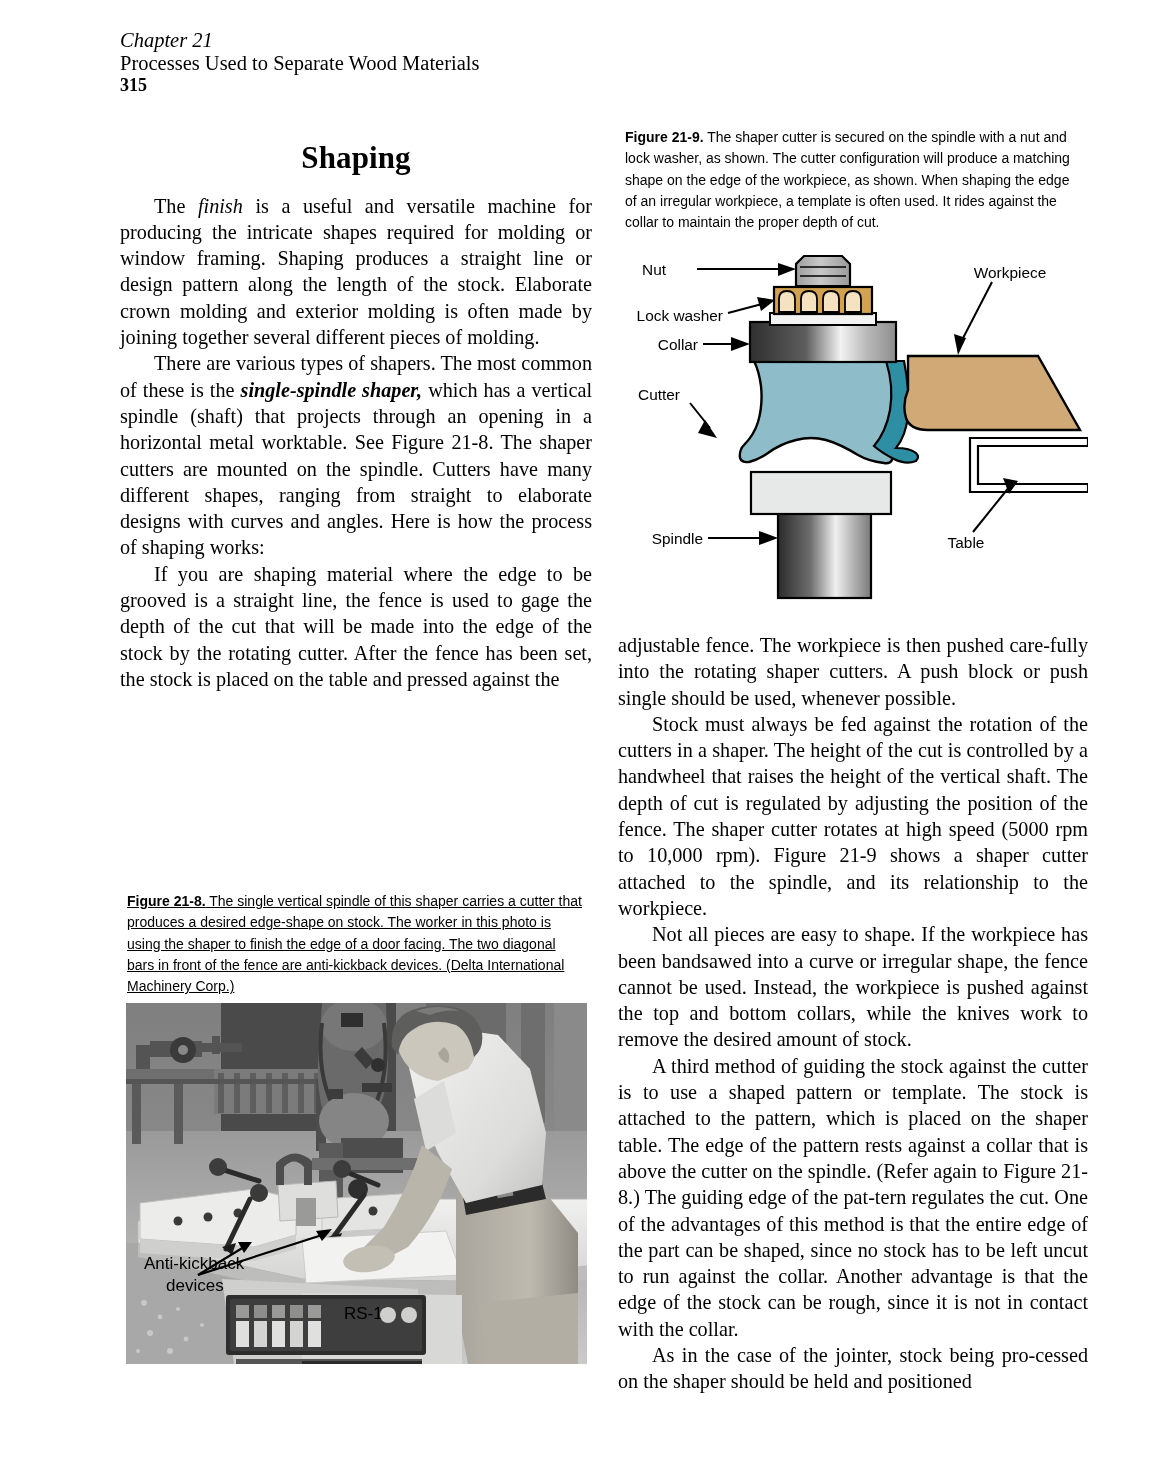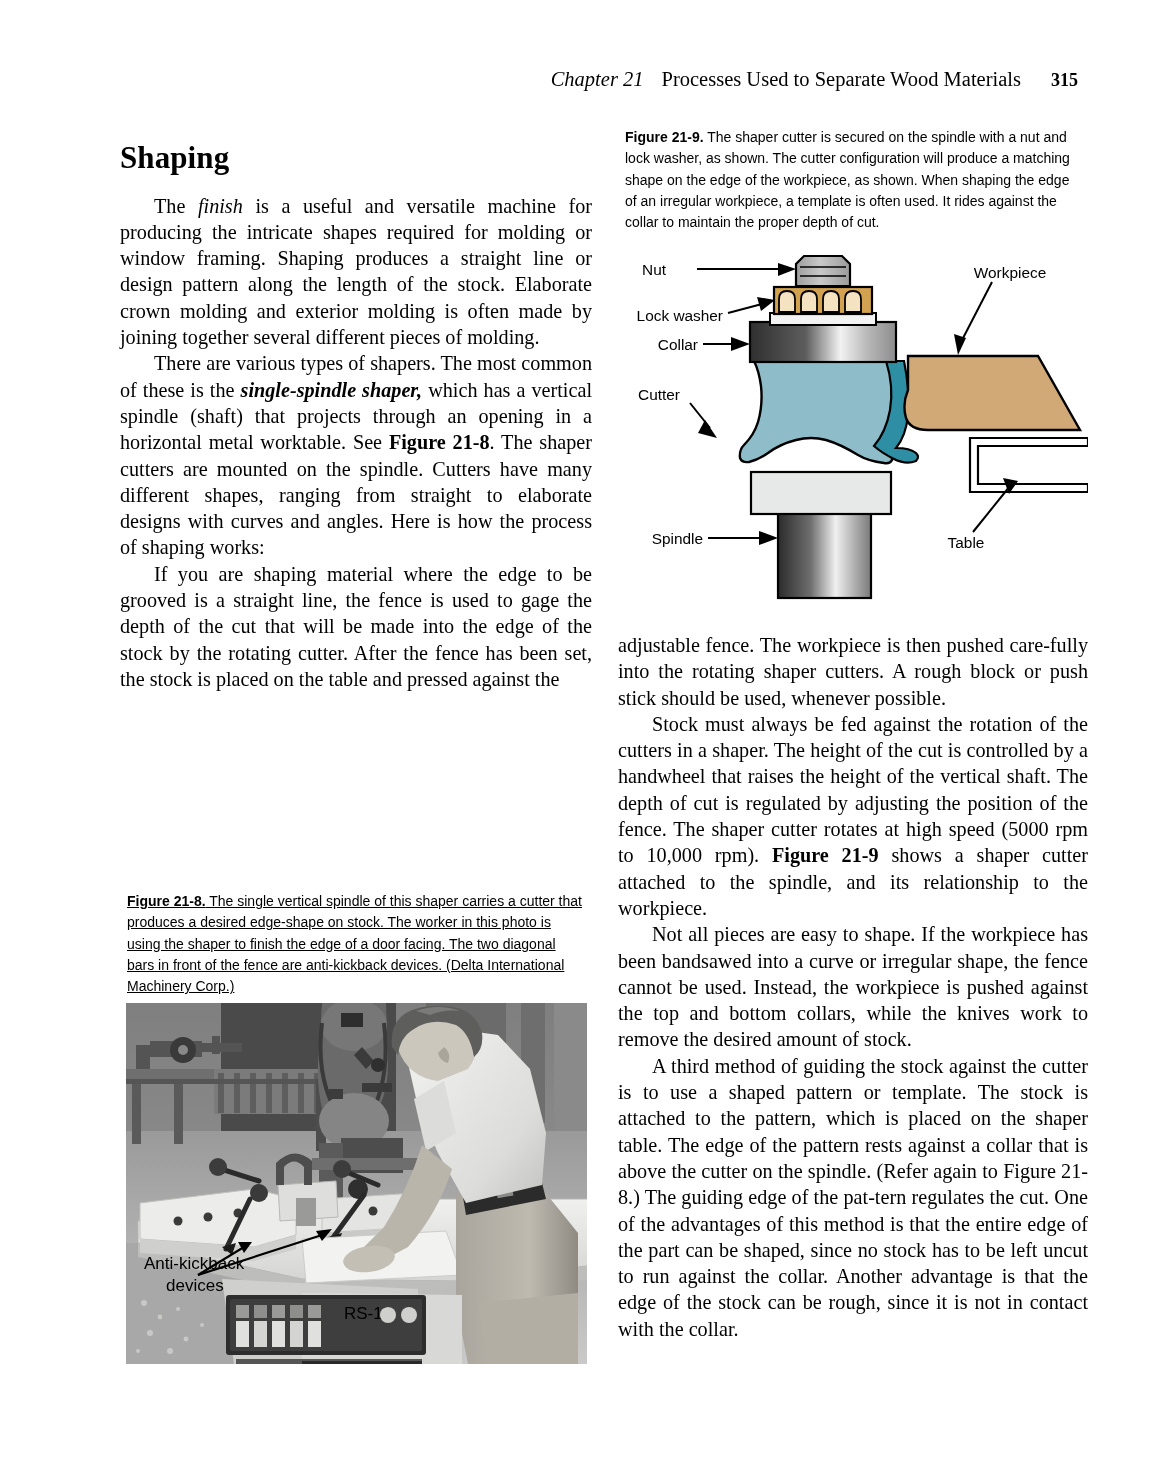--- a/index.html
+++ b/index.html
@@ -15,49 +15,51 @@
 
   
   .runhead{
     position:absolute;
     left:120px; right:78px; top:68px;
     height:28px;
     display:flex;align-items:baseline;justify-content:flex-end;
     font-family:"Liberation Serif", serif;
     font-size:20.5px;
     white-space:nowrap;
+    flex-direction:column;
   }
   .runhead .chap{font-style:italic;margin-right:18px;}
   .runhead .ttl{margin-right:30px;}
   .runhead .pg{font-weight:bold;font-size:18px;}
 
   
   .col{position:absolute;}
   .col-left{left:120px;top:116px;width:472px;}
   .col-right{left:618px;top:116px;width:470px;}
 
   p.body{
     margin:0;
     font-size:20.2px;
     line-height:26.3px;
     text-align:justify;
     text-indent:34px;
     hyphens:manual;
   }
   p.body.noind{text-indent:0;}
   p.body i{font-style:italic;}
-  p.body b{font-weight:bold;}
+  p.body b{font-weight:normal;}
   p.body .bi{font-weight:bold;font-style:italic;}
 
   h2.section{
     margin:0;
     font-size:31px;
     font-weight:bold;
     line-height:1.05;
     letter-spacing:0.1px;
+    text-align:center;
   }
 
   
   .caption{
     font-family:"Liberation Sans", sans-serif;
     font-size:14px;
     line-height:21.3px;
     text-align:left;
     margin:7px;
   }
@@ -420,19 +422,20 @@
 
       <g stroke="#000" stroke-width="2" fill="none">
         <line x1="355" y1="282" x2="392" y2="236"></line>
       </g>
       <path d="M385 228 L400 231 L391 244 Z" fill="#000"></path>
       <text x="348" y="298" class="dlabel" text-anchor="middle">Table</text>
     </svg>
   </div>
 
   <div class="col col-right" style="top:632px;">
-    <p class="body noind">adjustable fence. The workpiece is then pushed care-fully into the rotating shaper cutters. A rough block or push stick should be used, whenever possible.</p>
+    <p class="body noind">adjustable fence. The workpiece is then pushed care-fully into the rotating shaper cutters. A push block or push single should be used, whenever possible.</p>
     <p class="body">Stock must always be fed against the rotation of the cutters in a shaper. The height of the cut is controlled by a handwheel that raises the height of the vertical shaft. The depth of cut is regulated by adjusting the position of the fence. The shaper cutter rotates at high speed (5000 rpm to 10,000 rpm). <b>Figure 21-9</b> shows a shaper cutter attached to the spindle, and its relationship to the workpiece.</p>
     <p class="body">Not all pieces are easy to shape. If the workpiece has been bandsawed into a curve or irregular shape, the fence cannot be used. Instead, the workpiece is pushed against the top and bottom collars, while the knives work to remove the desired amount of stock.</p>
     <p class="body">A third method of guiding the stock against the cutter is to use a shaped pattern or template. The stock is attached to the pattern, which is placed on the shaper table. The edge of the pattern rests against a collar that is above the cutter on the spindle. (Refer again to Figure 21-8.) The guiding edge of the pat-tern regulates the cut. One of the advantages of this method is that the entire edge of the part can be shaped, since no stock has to be left uncut to run against the collar. Another advantage is that the edge of the stock can be rough, since it is not in contact with the collar.</p>
+    <p class="body">As in the case of the jointer, stock being pro-cessed on the shaper should be held and positioned</p>
   </div>
 
 </div>
 
 </body></html>

